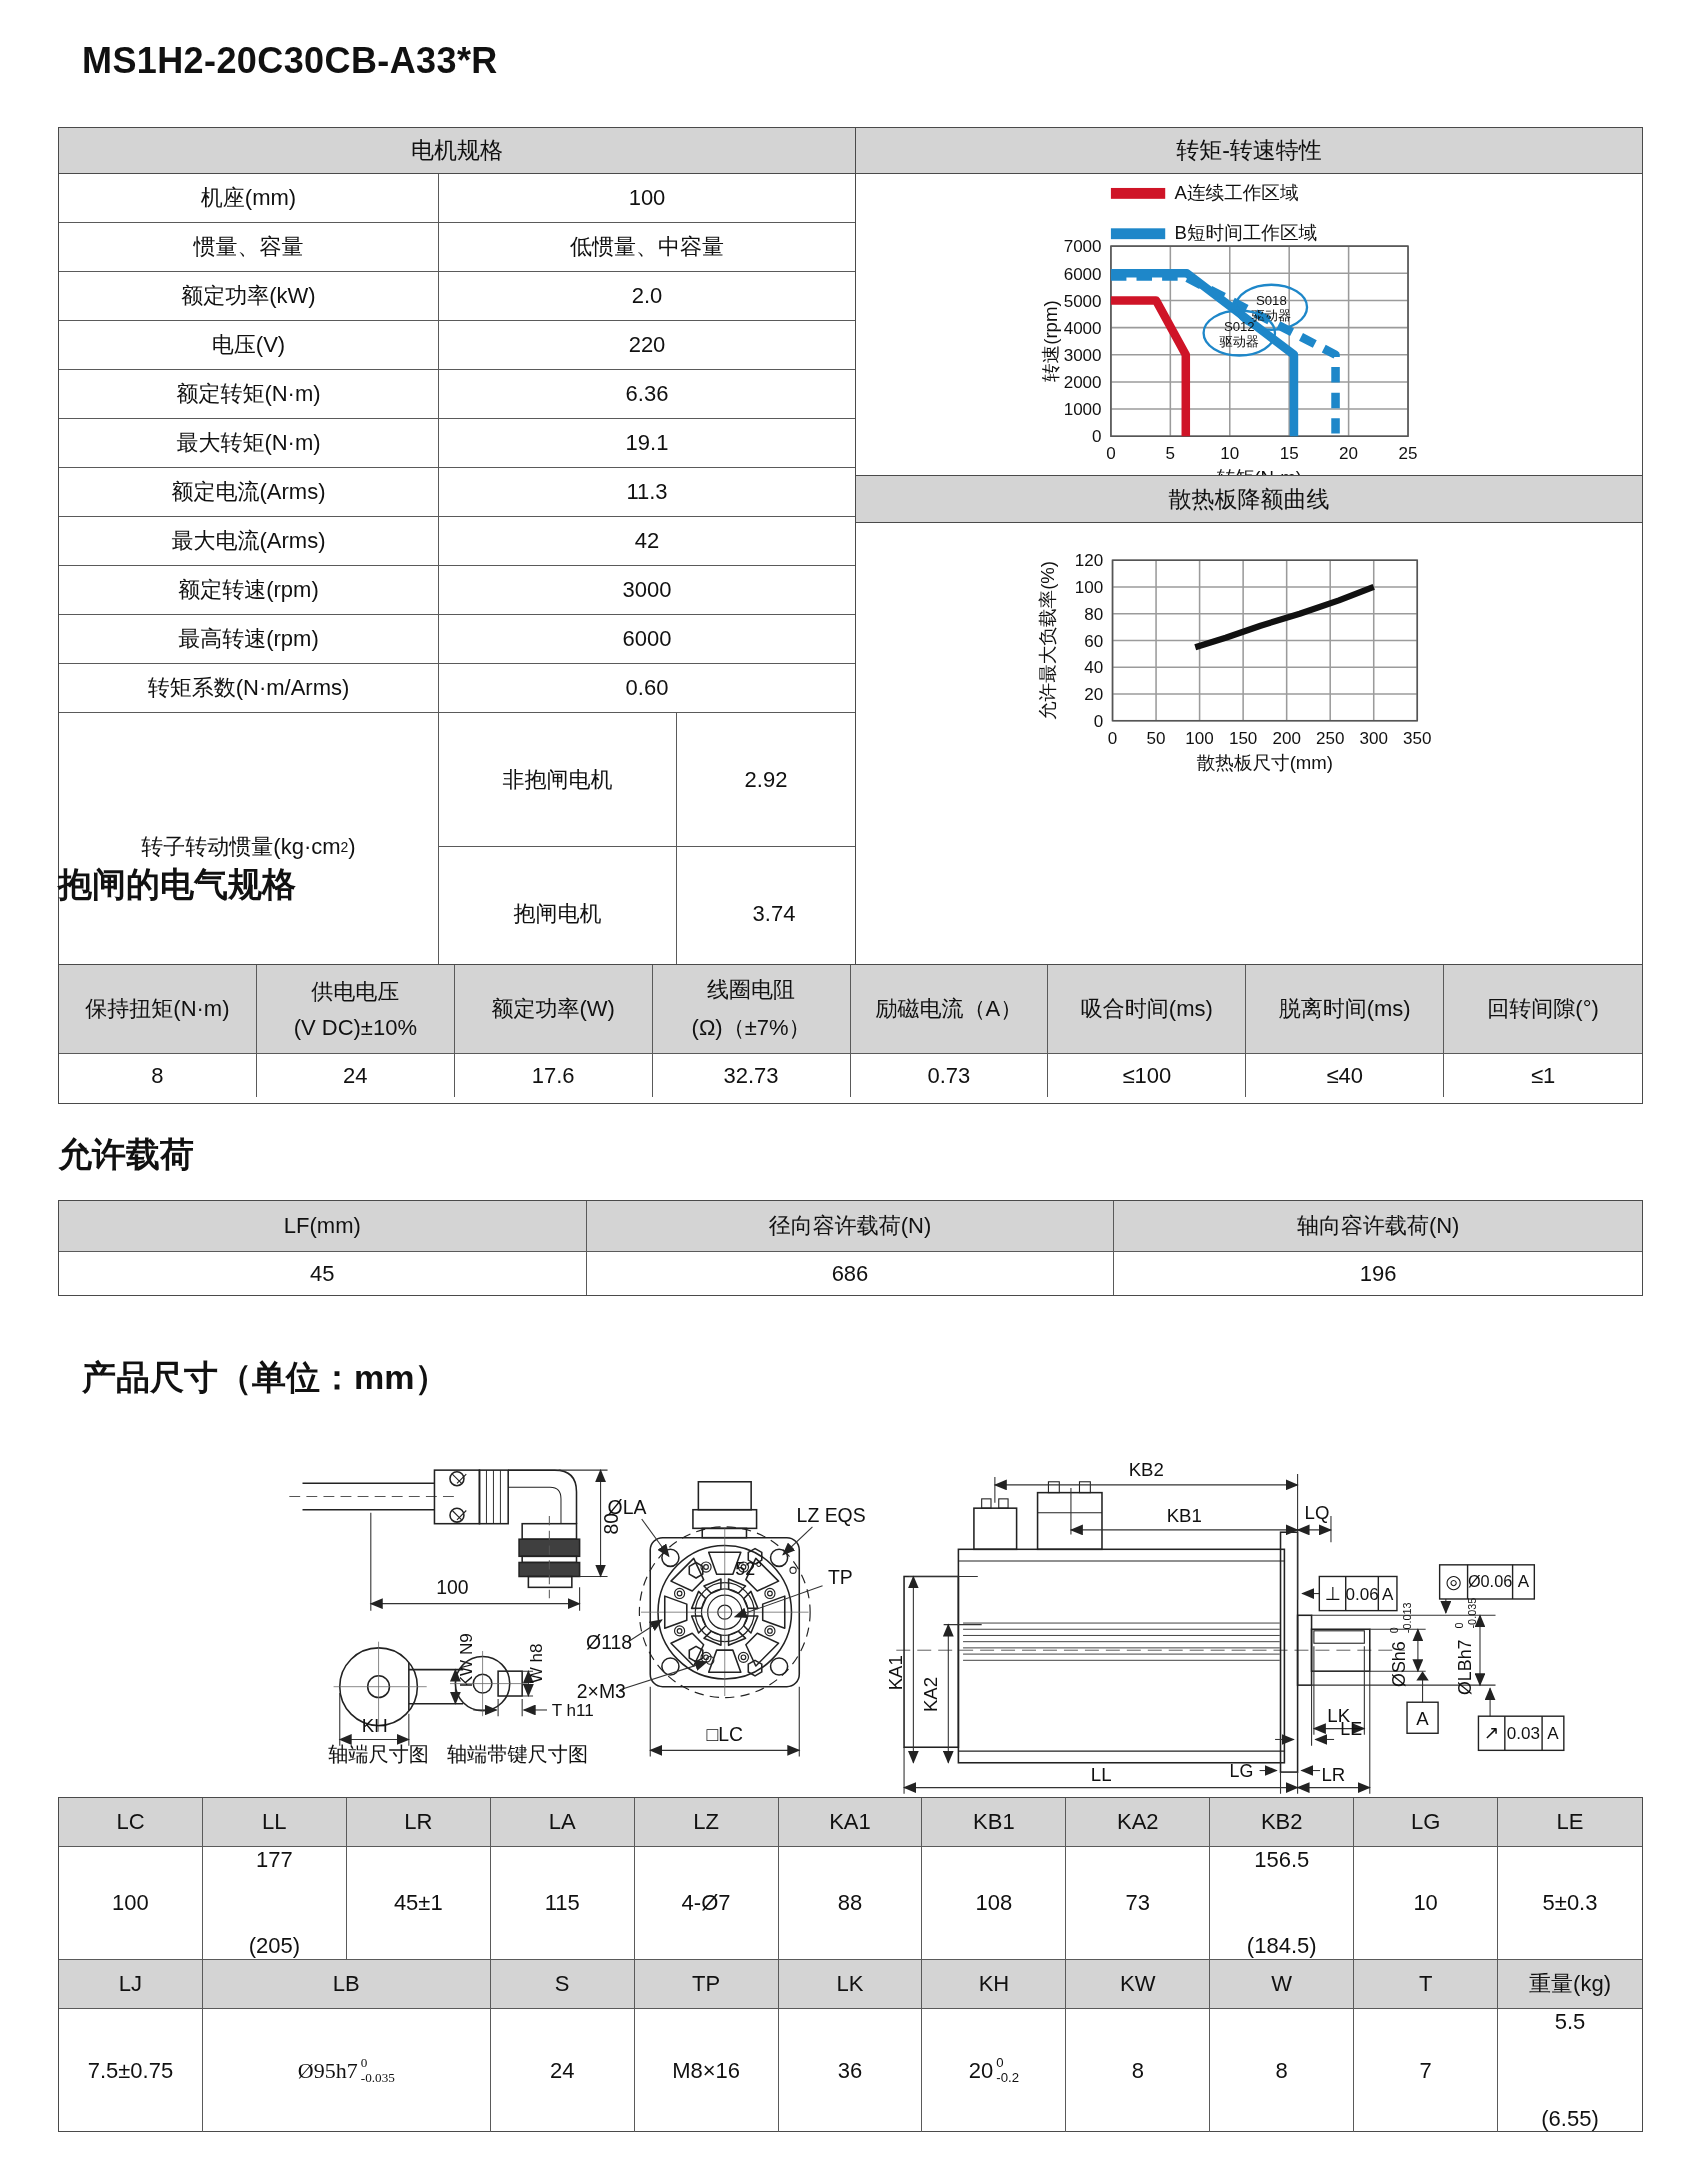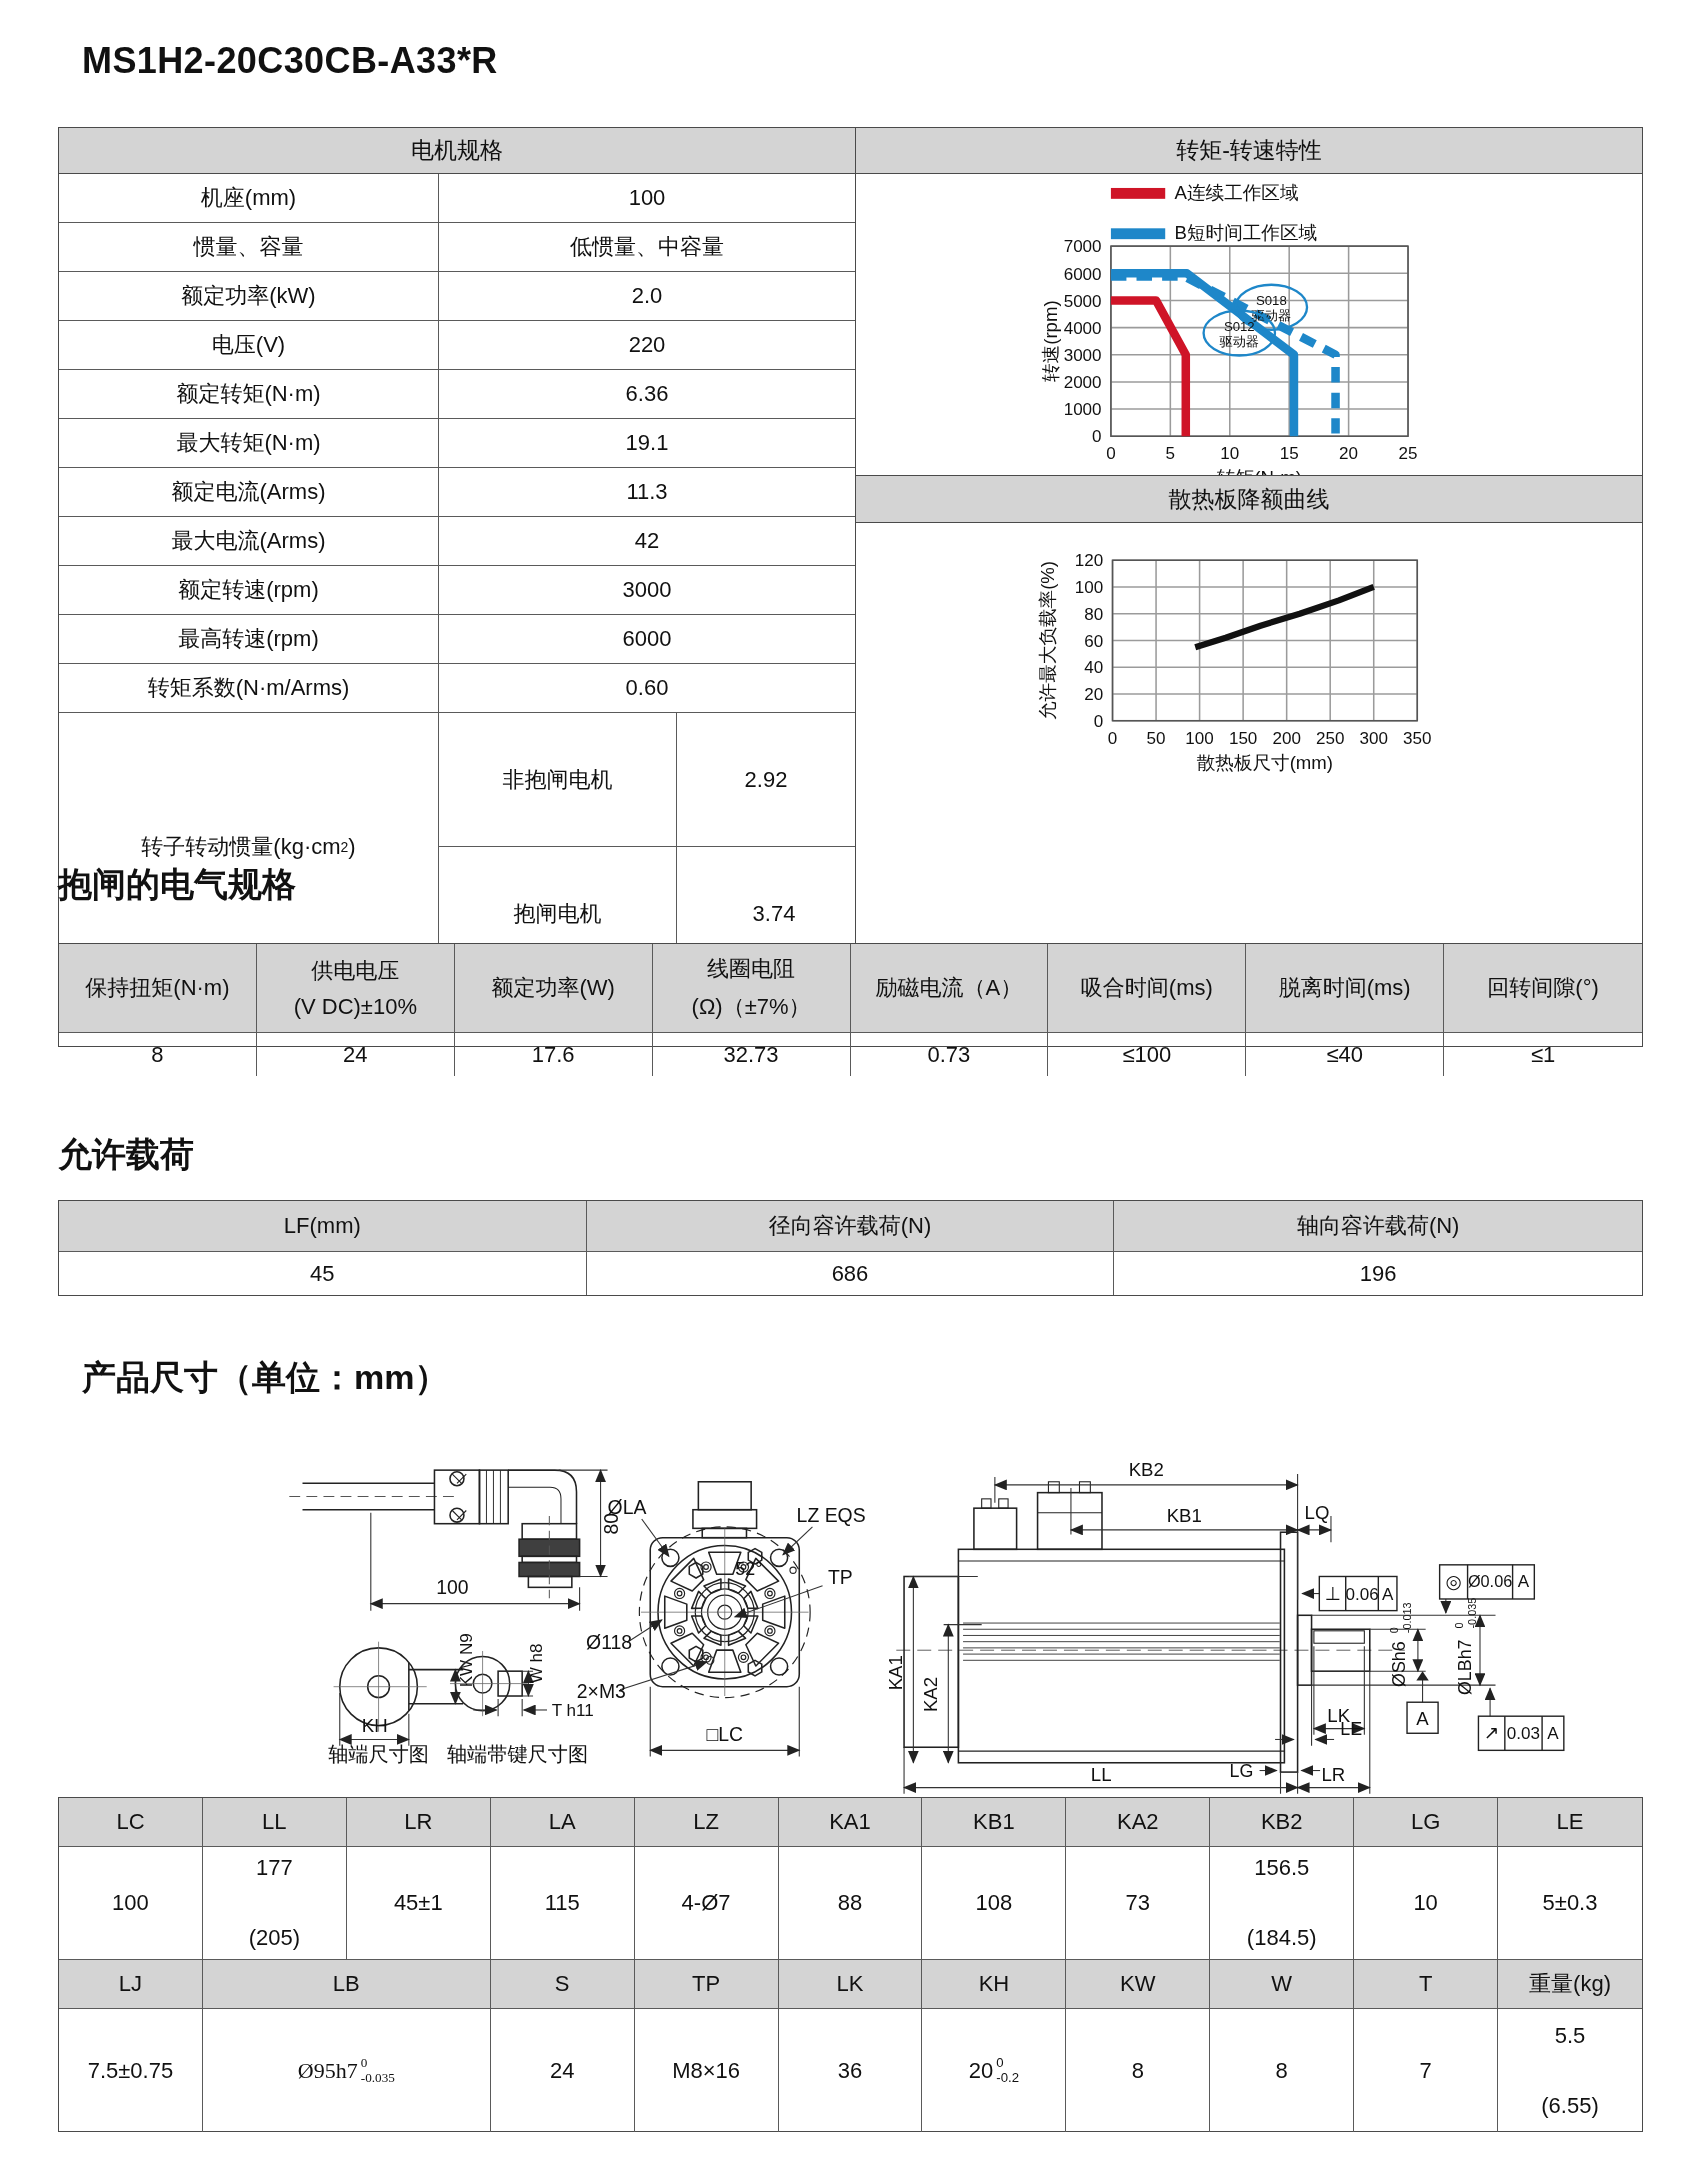--- a/index.html
+++ b/index.html
@@ -32,21 +32,21 @@
   
   .gtable { border:1.6px solid #4a4a4a; display:grid; font-size:22px; }
   .cell { border-right:0.8px solid #5a5a5a; border-bottom:0.8px solid #5a5a5a;
           display:flex; flex-direction:column; align-items:center; justify-content:center; text-align:center; }
   .cell.noB { border-bottom:none; }
   .cell.noR { border-right:none; }
   .hd { background:#d4d4d4; }
   .l2 { display:block; margin-top:7.8px; }
   .l2:empty { margin-top:0; }
   .v2 { display:block; }
-  .two { justify-content:center;gap:44px; }
+  .two { justify-content:space-between;gap:44px; }
   .tolstack { display:inline-block; vertical-align:middle; font-size:13.2px; line-height:1.1;
               text-align:left; margin-left:3.1px; }
   .tolstack span { display:block; }
   .nowrap { white-space:nowrap; display:flex; align-items:center; }
 
   svg text { fill:#111; stroke:none; }
 </style>
 </head>
 <body>
 
@@ -204,21 +204,21 @@
           <rect x="330" y="48" width="393" height="207" fill="none" stroke="#555" stroke-width="2"></rect>
           <polyline points="436.6714285714286,160.125 475.9714285714286,148.04999999999998 520.8857142857142,132.52499999999998 571.4142857142857,117 621.9428571428572,99.75 666.8571428571429,82.5" fill="none" stroke="#111111" stroke-width="8" stroke-linejoin="round"></polyline>
           <text x="526.5" y="317" font-size="24" text-anchor="middle">散热板尺寸(mm)</text>
           <text x="255" y="151.5" font-size="24" text-anchor="middle" transform="rotate(-90 255 151.5)">允许最大负载率(%)</text>
         </svg>
     </div>
   </div>
 
   <div class="abs sec-title" style="left:58px; top:862px;">抱闸的电气规格</div>
 
-  <div class="abs gtable" style="left:58px; top:943px; width:1585px; height:104px;
+  <div class="abs gtable" style="left:58px; top:964px; width:1585px; height:140px;
        grid-template-columns:repeat(8,1fr); grid-template-rows:89px 43px;">
     <div class="cell hd">
         <span>保持扭矩(N·m)</span>
         <span class="l2"></span>
       </div>
     <div class="cell hd">
         <span>供电电压</span>
         <span class="l2">(V DC)±10%</span>
       </div>
     <div class="cell hd">

